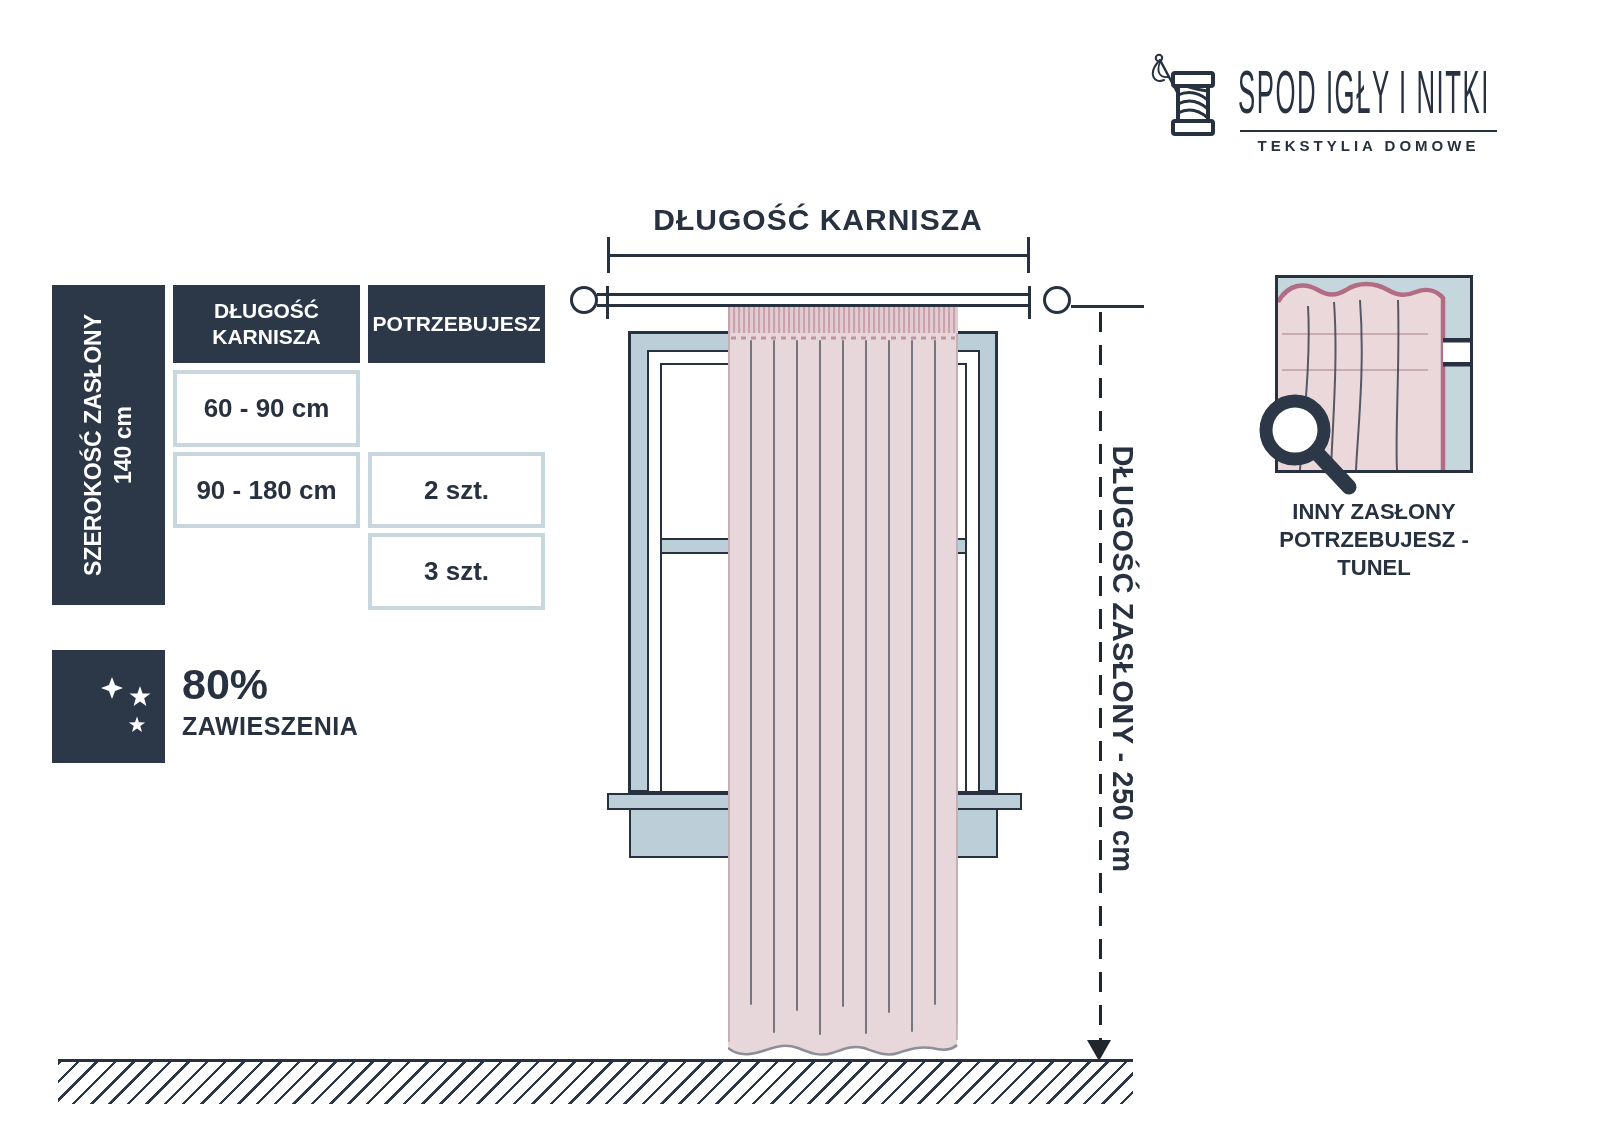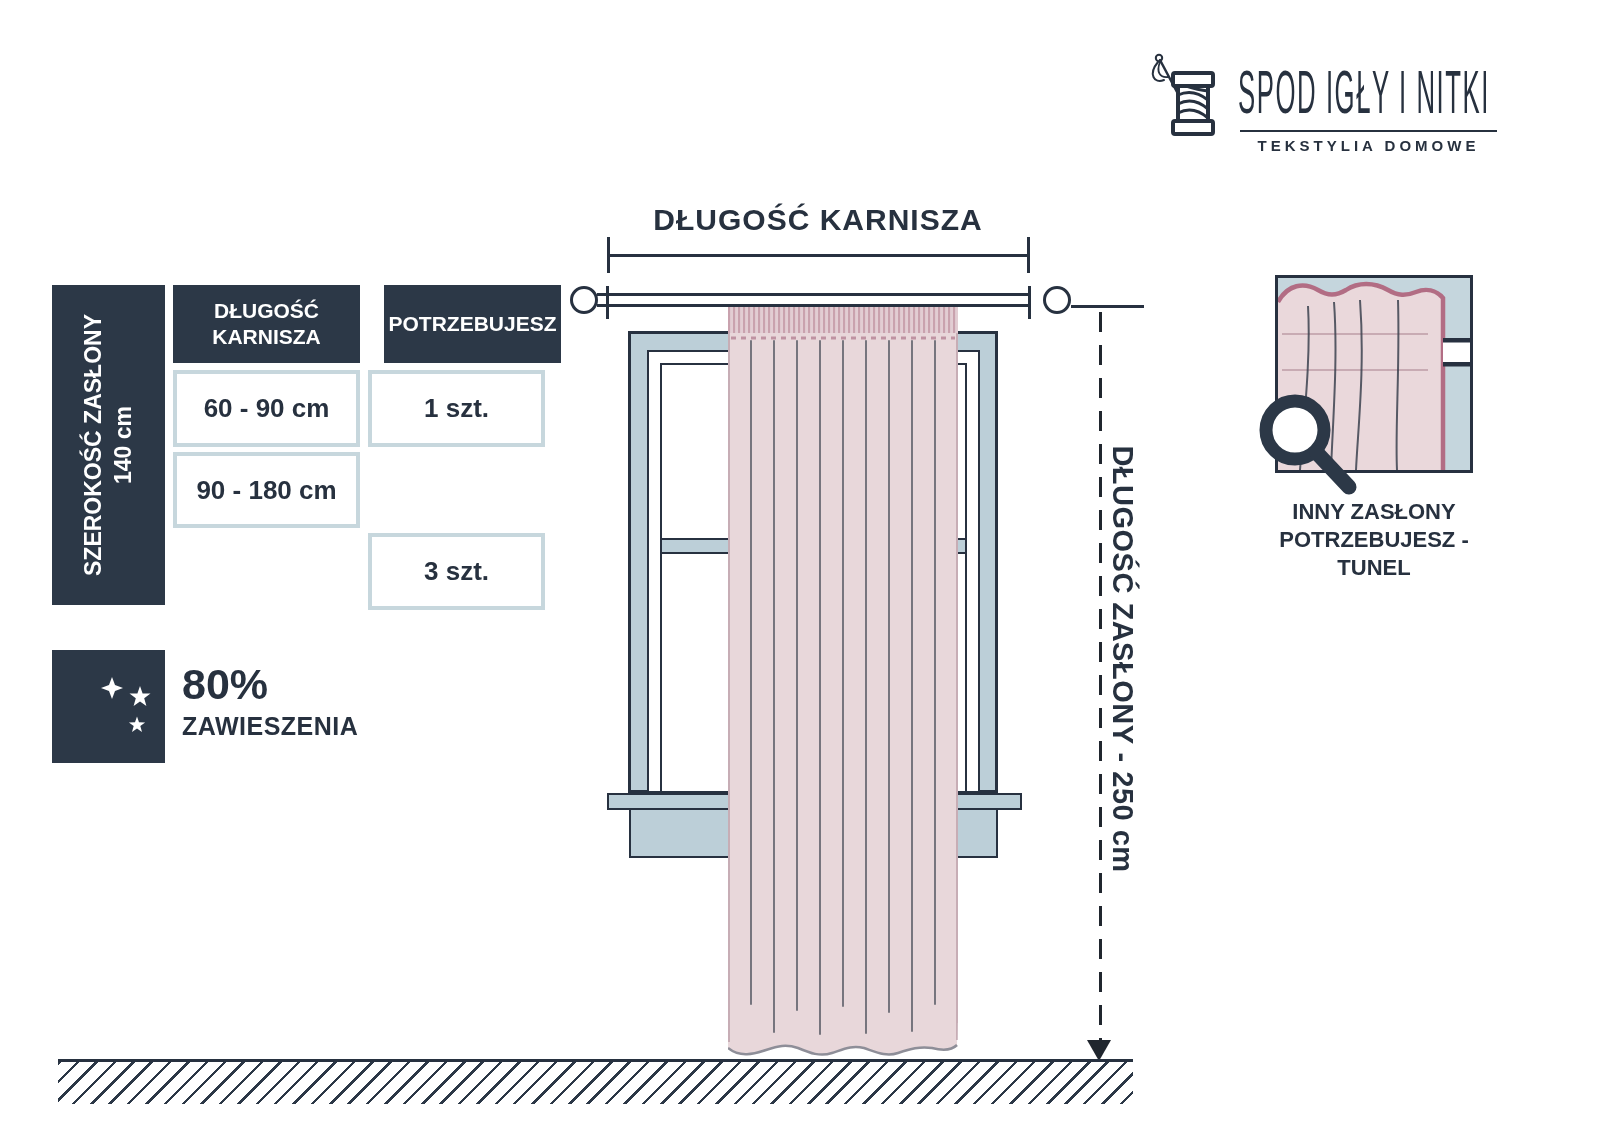--- a/index.html
+++ b/index.html
@@ -17,21 +17,21 @@
   .brand-tagline{left:1240px;top:137px;width:257px;text-align:center;
                  font-size:15px;letter-spacing:4px;color:#27313f;font-weight:bold;}
 
   
   .side-bar{left:52px;top:285px;width:113px;height:320px;}
   .side-rot{position:absolute;top:50%;left:50%;width:320px;
             transform:translate(-50%,-50%) rotate(-90deg);
             text-align:center;color:#fff;font-weight:bold;font-size:23px;line-height:1.3;}
   .hdr{color:#fff;font-weight:bold;font-size:21px;line-height:1.25;}
   .hdr1{left:173px;top:285px;width:187px;height:78px;}
-  .hdr2{left:384px;top:285px;width:177px;height:78px;}
+  .hdr2{left:368px;top:285px;width:177px;height:78px;}
   .cell{background:#fff;border:4px solid #c7d7dd;box-sizing:border-box;
         font-weight:bold;font-size:26px;color:#27313f;}
   .c1{left:173px;width:187px;}
   .c2{left:368px;width:177px;}
   .r1{top:370px;height:77px;} .r2{top:452px;height:76px;} .r3{top:533px;height:77px;}
 
   
   .moon-box{left:52px;top:650px;width:113px;height:113px;}
   .pct{left:182px;top:660px;font-size:43px;font-weight:bold;color:#27313f;}
   .pct-label{left:182px;top:712px;font-size:25px;font-weight:bold;color:#27313f;letter-spacing:.5px;}
@@ -109,22 +109,22 @@
     <div class="side-rot">
       <div>SZEROKOŚĆ ZASŁONY</div>
       <div>140 cm</div>
     </div>
   </div>
 
   <div class="abs navy flexc hdr hdr1">DŁUGOŚĆ KARNISZA</div>
   <div class="abs navy flexc hdr hdr2">POTRZEBUJESZ</div>
 
   <div class="abs flexc cell c1 r1">60 - 90 cm</div>
-  <div class="abs flexc cell c2 r1">1 szt.</div>
   <div class="abs flexc cell c1 r2">90 - 180 cm</div>
+  <div class="abs flexc cell c2 r2">2 szt.</div>
   <div class="abs flexc cell c2 r3">3 szt.</div>
 
   <div class="abs navy moon-box">
     <svg width="113" height="113" viewBox="0 0 113 113">
       <path d="M63 27 A31 31 0 1 0 63 89 A24.5 24.5 0 1 1 63 27 Z" fill="#ffffff"></path>
       <path d="M60 27 L63 35 L71 38 L63 41 L60 49 L57 41 L49 38 L57 35 Z" fill="#ffffff"></path>
       <polygon fill="#ffffff" points="88,36 90.6,43.4 98.5,43.6 92.2,48.3 94.4,55.9 88,51.4 81.6,55.9 83.8,48.3 77.5,43.6 85.4,43.4"></polygon>
       <polygon fill="#ffffff" points="85,66.5 87,72.2 93.1,72.4 88.3,76 90,81.9 85,78.4 80,81.9 81.7,76 76.9,72.4 83,72.2"></polygon>
     </svg>
   </div>

